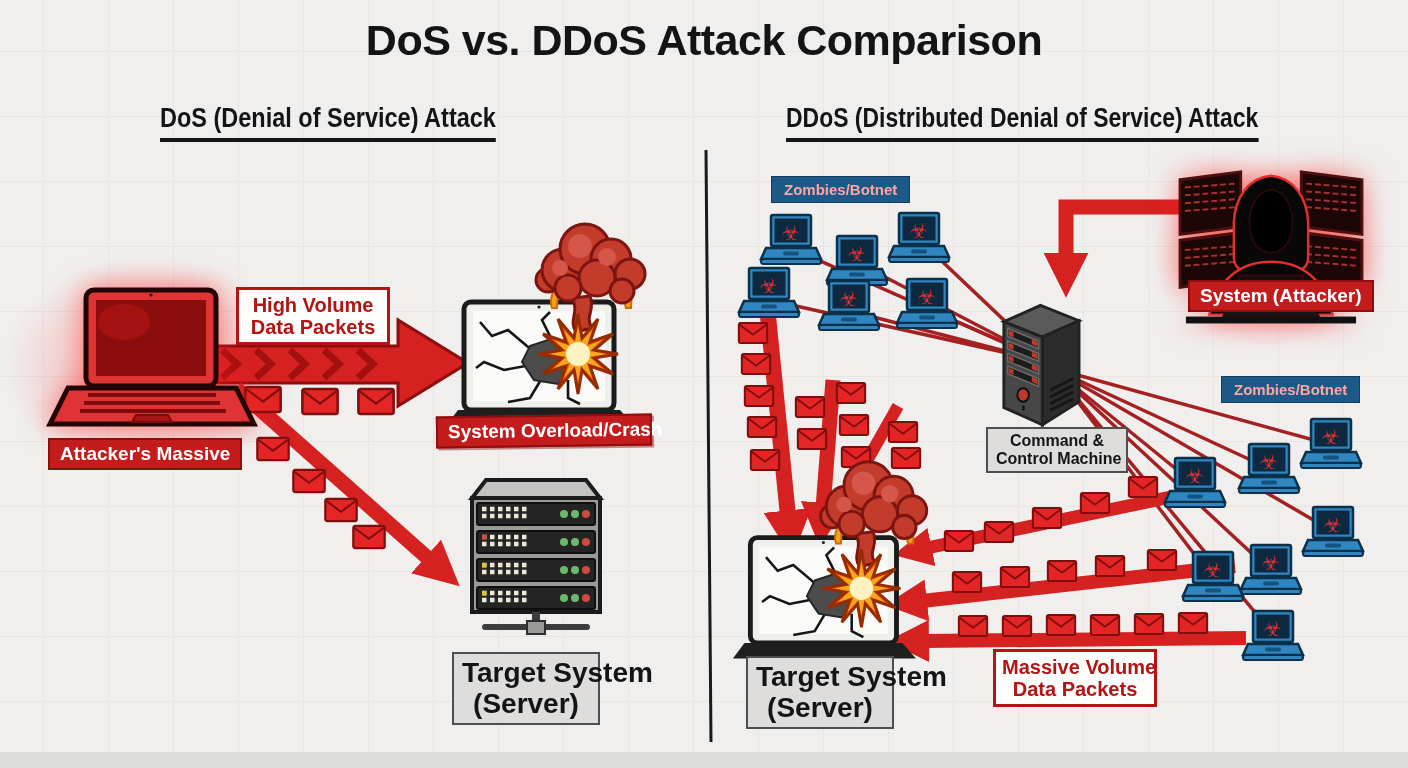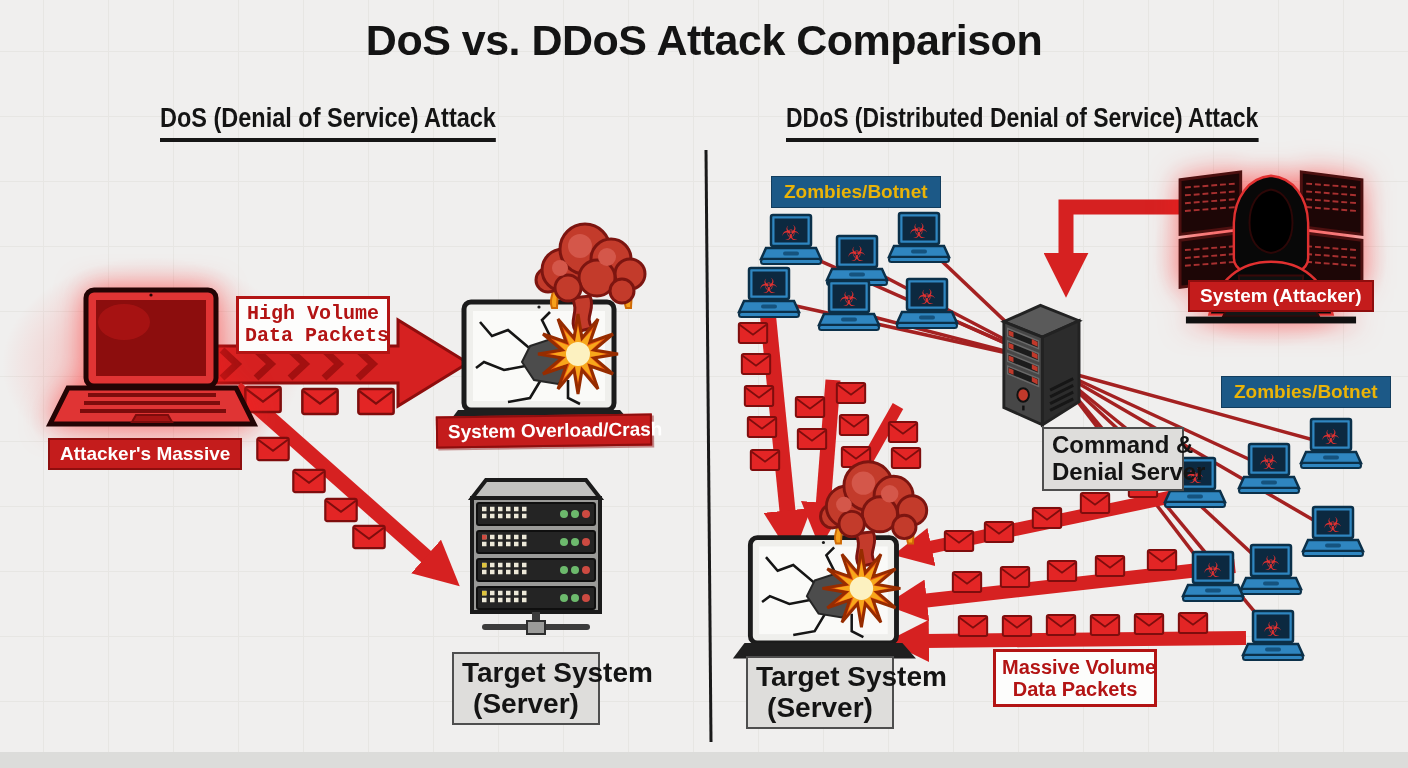--- a/index.html
+++ b/index.html
@@ -14,21 +14,21 @@
   .art{position:absolute;left:0;top:0;}
   .title{position:absolute;left:0;top:16px;width:100%;text-align:center;
     font-size:43px;font-weight:700;letter-spacing:-.5px;white-space:nowrap;}
   .colhead{position:absolute;font-weight:700;border-bottom:4px solid #161616;
     padding-bottom:4px;white-space:nowrap;transform-origin:left top;}
   .colhead.dos{left:160px;top:103px;font-size:27px;transform:scaleX(.87);}
   .colhead.ddos{left:786px;top:103px;font-size:27px;transform:scaleX(.85);}
   .lbl{position:absolute;font-weight:700;text-align:center;white-space:nowrap;box-sizing:border-box;}
   .lbl .ln{display:block;}
   .lbl-red{background:#c41c1c;color:#fff;border:2px solid #8e0e0e;padding:3px 10px;font-size:19px;}
-  .lbl-blue{background:#1c5987;color:#eab308;border:1px solid #123d5e;padding:4px 12px;font-size:19px;}
+  .lbl-blue{background:#1c5987;color:#fca5a5;border:1px solid #123d5e;padding:4px 12px;font-size:15px;}
   .lbl-gray{background:#dedddb;color:#141414;border:2px solid #4e4e4e;padding:3px 8px;font-size:28px;line-height:1.12;}
   .box-red{background:#fdfdfc;border:3px solid #b31414;color:#b31414;padding:4px 6px;font-size:20px;line-height:1.1;}
   .grunge{transform:rotate(-.8deg);box-shadow:2px 2px 0 rgba(140,10,10,.45);border:2px solid #8e0e0e;}
   .glow-red{filter:drop-shadow(0 0 14px rgba(255,30,30,.55));}
 </style>
 </head>
 <body>
 
 <div class="stage">
 
@@ -316,41 +316,41 @@
       <use href="#sym-zombie" x="1240" y="610" width="66" height="54"></use>
     </g>
 
     <use href="#sym-crashed" x="742" y="450" width="196" height="226"></use>
   </svg>
 
   <div class="title">DoS vs. DDoS Attack Comparison</div>
   <div class="colhead dos">DoS (Denial of Service) Attack</div>
   <div class="colhead ddos">DDoS (Distributed Denial of Service) Attack</div>
 
-  <div class="lbl box-red" style="left:236px;top:296px;width:154px;font-family:Liberation Mono, monospace;">
+  <div class="lbl box-red" style="left:236px;top:287px;width:154px;">
     <span class="ln">High Volume</span>
     <span class="ln">Data Packets</span>
   </div>
 
   <div class="lbl lbl-red" style="left:48px;top:438px;">Attacker's Massive</div>
 
   <div class="lbl lbl-red grunge" style="left:436px;top:415px;width:216px;">System Overload/Crash</div>
 
   <div class="lbl lbl-gray" style="left:452px;top:652px;width:148px;">
     <span class="ln">Target System</span>
     <span class="ln">(Server)</span>
   </div>
 
   <div class="lbl lbl-blue" style="left:771px;top:176px;">Zombies/Botnet</div>
 
   <div class="lbl lbl-red" style="left:1188px;top:280px;">System (Attacker)</div>
 
-  <div class="lbl lbl-gray" style="left:1042px;top:427px;width:142px;font-size:24px;">
+  <div class="lbl lbl-gray" style="left:986px;top:427px;width:142px;font-size:16px;">
     <span class="ln">Command &amp;</span>
-    <span class="ln">Denial Server</span>
+    <span class="ln">Control Machine</span>
   </div>
 
   <div class="lbl lbl-blue" style="left:1221px;top:376px;">Zombies/Botnet</div>
 
   <div class="lbl lbl-gray" style="left:746px;top:656px;width:148px;">
     <span class="ln">Target System</span>
     <span class="ln">(Server)</span>
   </div>
 
   <div class="lbl box-red" style="left:993px;top:649px;width:164px;">

